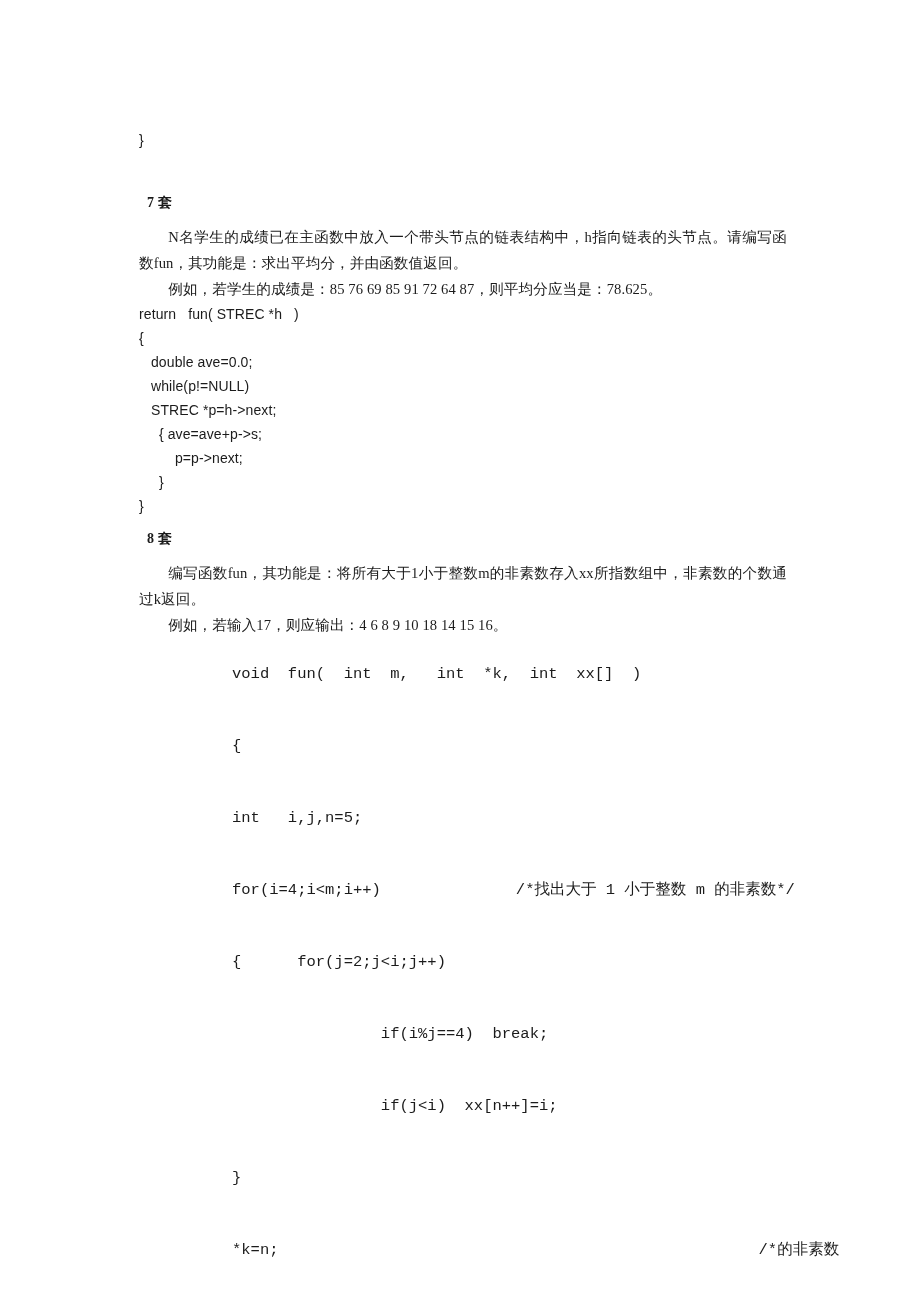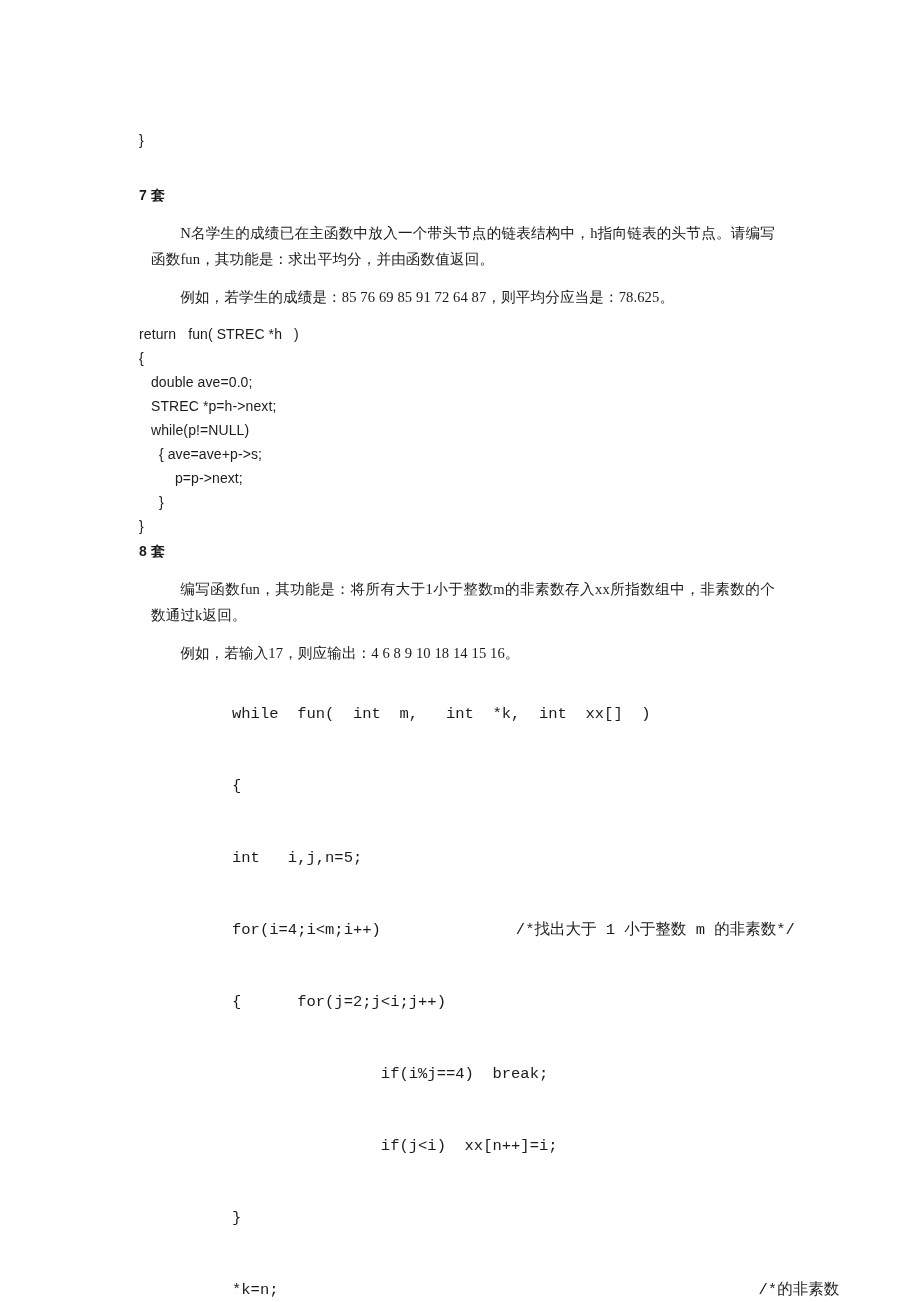--- a/index.html
+++ b/index.html
@@ -29,34 +29,34 @@
   
   .content {
     position: absolute;
     left: 139px;
     top: 128px;
     width: 648px;
   }
 
   
   .sec-heading {
-    font-family: Liberation Sans, sans-serif;
+    font-family: Liberation Serif, serif;
     font-weight: bold;
     font-size: 14px;
     line-height: 26px;
-    margin: 0;
+    margin: 8px;
     letter-spacing: 0.2px;
   }
 
   
   .para {
     font-family: "Liberation Serif", "DejaVu Serif", serif;
     font-size: 14.6px;
     line-height: 26px;
-    margin: 12px;
+    margin: 0;
     text-indent: 2em;
     text-align: justify;
     text-justify: inter-ideograph;
     letter-spacing: 0.1px;
   }
 
   
   .code-sans {
     font-family: "Liberation Sans", "DejaVu Sans", sans-serif;
     font-size: 14px;
@@ -96,39 +96,39 @@
       <div class="sec-heading">7 套</div>
 
       <p class="para">N名学生的成绩已在主函数中放入一个带头节点的链表结构中，h指向链表的头节点。请编写函数fun，其功能是：求出平均分，并由函数值返回。</p>
 
       <p class="para">例如，若学生的成绩是：85   76   69   85   91   72   64   87，则平均分应当是：78.625。</p>
 
       <div class="code-block">
         <div class="code-sans">return   fun( STREC *h   )</div>
         <div class="code-sans">{</div>
         <div class="code-sans">   double ave=0.0;</div>
+        <div class="code-sans">   while(p!=NULL)</div>
         <div class="code-sans">   STREC *p=h-&gt;next;</div>
-        <div class="code-sans">   while(p!=NULL)</div>
         <div class="code-sans">     { ave=ave+p-&gt;s;</div>
         <div class="code-sans">         p=p-&gt;next;</div>
         <div class="code-sans">     }</div>
         <div class="code-sans">}</div>
       </div>
     </div>
 
     <div class="blockwrap">
       <div class="sec-heading">8 套</div>
 
       <p class="para">编写函数fun，其功能是：将所有大于1小于整数m的非素数存入xx所指数组中，非素数的个数通过k返回。</p>
 
       <p class="para">例如，若输入17，则应输出：4   6   8   9   10   18   14   15   16。</p>
 
       <div class="code-block">
         <div class="code-mono">
-          <span>while  fun(  int  m,   int  *k,  int  xx[]  )</span>
+          <span>void  fun(  int  m,   int  *k,  int  xx[]  )</span>
         </div>
         <div class="code-mono">
           <span>{</span>
         </div>
         <div class="code-mono">
           <span>int   i,j,n=5;</span>
         </div>
         <div class="code-mono">
           <span>for(i=4;i&lt;m;i++)</span><span class="cmt-ind" style="width:135px"></span><span>/*找出大于 1 小于整数 m 的非素数*/</span>
         </div>

